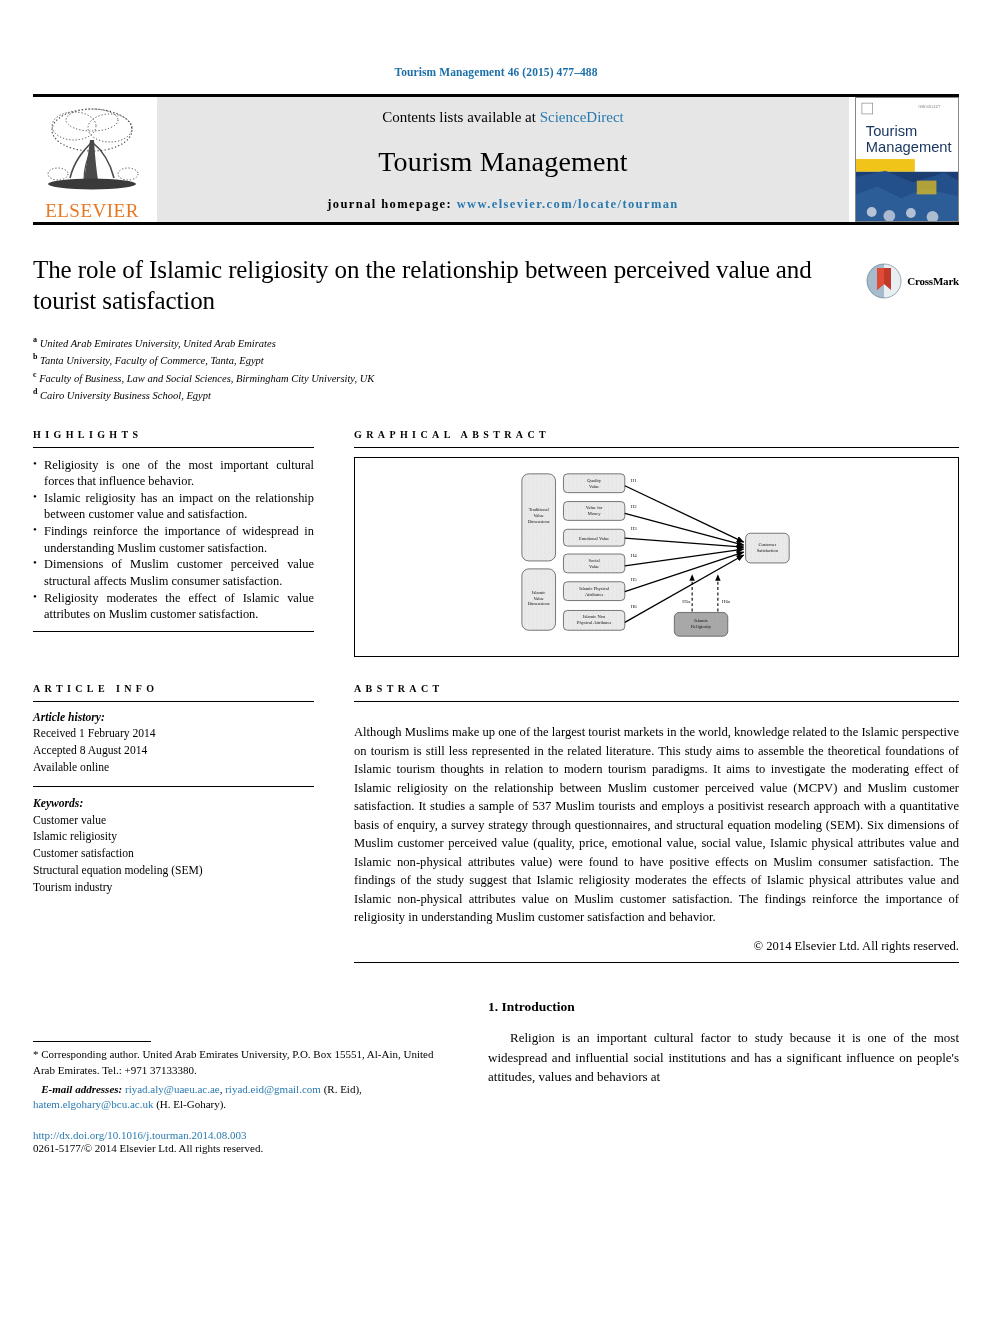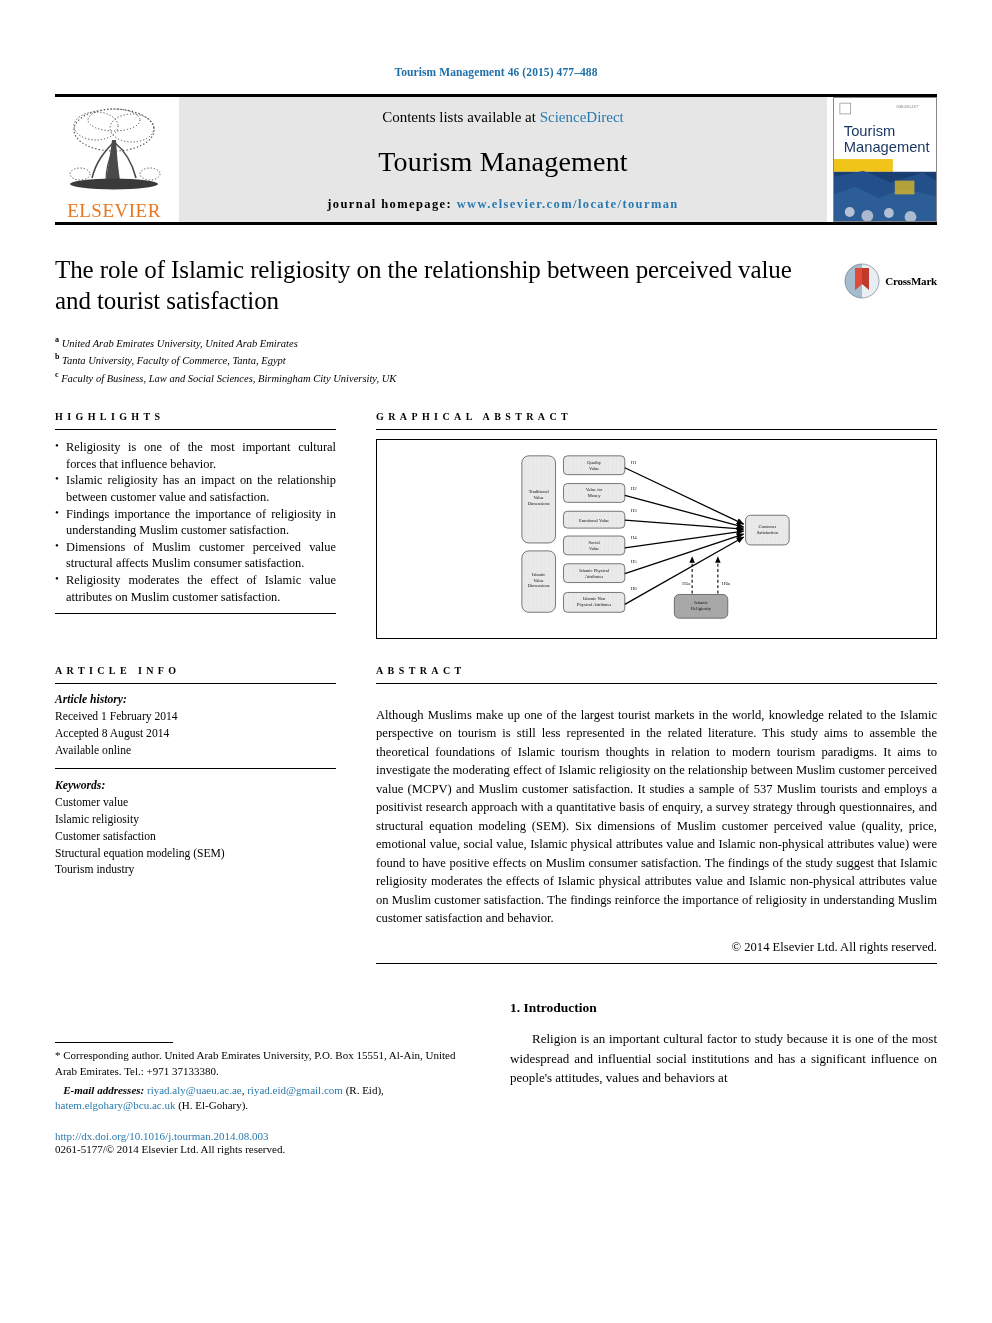--- a/index.html
+++ b/index.html
@@ -5,21 +5,21 @@
   * { box-sizing: border-box; }
   html, body { margin:0; padding:0; }
   body {
     width: 992px; height: 1323px;
     background: #ffffff;
     font-family: "Liberation Serif", "DejaVu Serif", serif;
     color: #000;
     position: relative;
     overflow: hidden;
   }
-  .page { position: relative; width: 992px; height: 1323px; padding: 0 55px; }
+  .page { position: relative; width: 992px; height: 1323px; padding: 0 33px; }
 
   
   .running-head {
     text-align: center;
     color: #1d6fa8;
     font-size: 11.5px;
     font-weight: bold;
     padding-top: 66px;
     letter-spacing: .1px;
   }
@@ -215,41 +215,42 @@
   <div class="rule-thick"></div>
 
   <div class="title-block">
     <h1 class="article-title">The role of Islamic religiosity on the relationship between perceived value and tourist satisfaction</h1>
 
 
     <div class="affiliations">
       <div><sup>a</sup> <span>United Arab Emirates University, United Arab Emirates</span></div>
       <div><sup>b</sup> <span>Tanta University, Faculty of Commerce, Tanta, Egypt</span></div>
       <div><sup>c</sup> <span>Faculty of Business, Law and Social Sciences, Birmingham City University, UK</span></div>
+      <div><sup>d</sup> <span>Cairo University Business School, Egypt</span></div>
     </div>
 
     <div class="crossmark">
       <svg width="36" height="36" viewBox="0 0 36 36">
         <circle cx="18" cy="18" r="17" fill="#e9eef3" stroke="#9aa7b4" stroke-width="1"></circle>
         <path d="M18 1 A17 17 0 0 0 18 35 Z" fill="#2a5b85" opacity=".35"></path>
         <path d="M11 5 L25 5 L25 27 L18 21 L11 27 Z" fill="#c0392b"></path>
         <path d="M11 5 L18 5 L18 21 L11 27 Z" fill="#e04b38"></path>
       </svg>
       <span class="crossmark-label">CrossMark</span>
     </div>
   </div>
 
   <div class="cols">
     <div class="col-left">
       <div class="sect-head">HIGHLIGHTS</div>
       <div class="hr-thin"></div>
       <ul class="highlights">
         <li>Religiosity is one of the most important cultural forces that influence behavior.</li>
         <li>Islamic religiosity has an impact on the relationship between customer value and satisfaction.</li>
-        <li>Findings importance the importance of religiosity in understanding Muslim customer satisfaction.</li>
+        <li>Findings reinforce the importance of widespread in understanding Muslim customer satisfaction.</li>
         <li>Dimensions of Muslim customer perceived value structural affects Muslim consumer satisfaction.</li>
         <li>Religiosity moderates the effect of Islamic value attributes on Muslim customer satisfaction.</li>
       </ul>
       <div class="hr-thin"></div>
     </div>
 
     <div class="col-gap"></div>
 
     <div class="col-right">
       <div class="sect-head">GRAPHICAL ABSTRACT</div>

